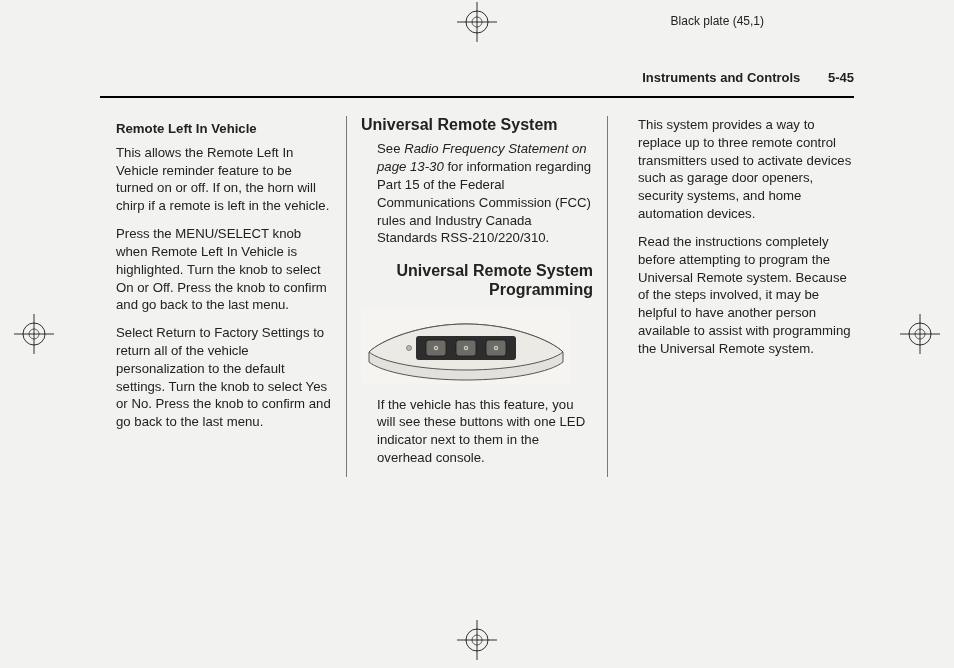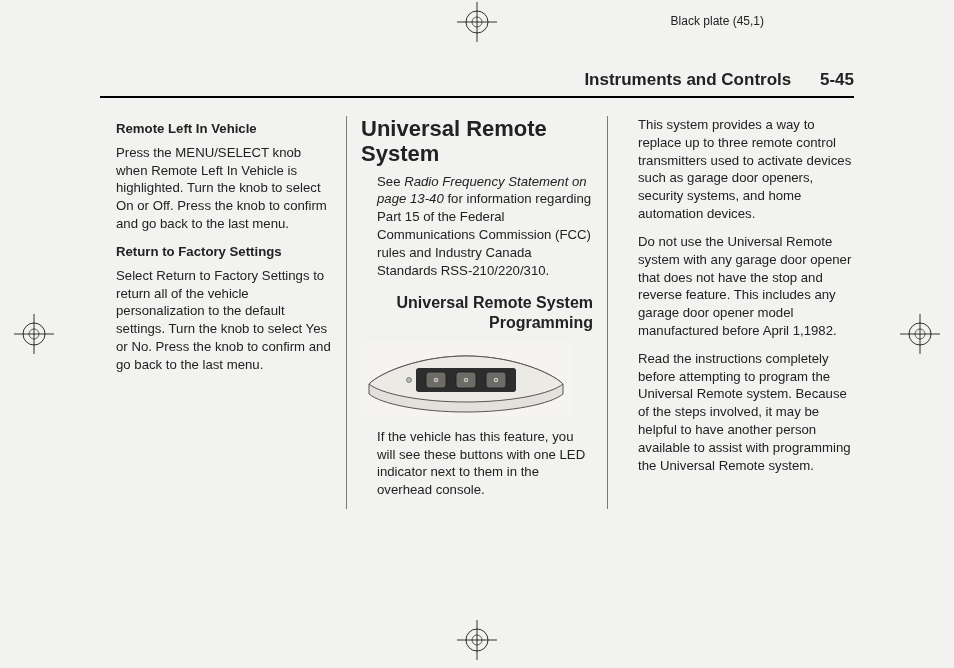--- a/index.html
+++ b/index.html
@@ -66,42 +66,42 @@
   }
   .header-line {
     border-top: 2px solid #000;
     margin-top: 26px;
   }
   .header {
     position: absolute;
     top: 0;
     right: 0;
     font-weight: bold;
-    font-size: 17px;
+    font-size: 13px;
   }
   .header .section-title { margin-right: 24px; }
   .header .page-num { }
 
   .columns {
     display: flex;
     gap: 0;
     margin-top: 18px;
   }
   .col {
     flex: 1 1 0;
     padding: 0 14px;
     font-size: 13.2px;
     line-height: 1.35;
   }
   .col.mid {
     border-left: 1px solid #7a7a78;
     border-right: 1px solid #7a7a78;
   }
   .col h1.big {
-    font-size: 22px;
+    font-size: 16px;
     font-weight: bold;
     margin: 0 0 6px 0;
     line-height: 1.15;
   }
   .col h2.sub {
     font-size: 16px;
     font-weight: bold;
     margin: 14px 0 10px 0;
     line-height: 1.2;
     text-align: right;
@@ -165,29 +165,29 @@
   <div class="header">
     <span class="section-title">Instruments and Controls</span>
     <span class="page-num">5-45</span>
   </div>
   <div class="header-line"></div>
 
   <div class="columns">
 
     <div class="col" style="padding-left:0;">
       <p class="bold-lead">Remote Left In Vehicle</p>
+      <p>This allows the Remote Left In Vehicle reminder feature to be turned on or off. If on, the horn will chirp if a remote is left in the vehicle.</p>
       <p>Press the MENU/SELECT knob when Remote Left In Vehicle is highlighted. Turn the knob to select On or Off. Press the knob to confirm and go back to the last menu.</p>
-      <p class="bold-lead">Return to Factory Settings</p>
       <p>Select Return to Factory Settings to return all of the vehicle personalization to the default settings. Turn the knob to select Yes or No. Press the knob to confirm and go back to the last menu.</p>
     </div>
 
     <div class="col mid">
       <h1 class="big">Universal Remote System</h1>
       <p>
-        <span>See </span><span class="italic">Radio Frequency Statement on page 13‑40</span><span> for information regarding Part 15 of the Federal Communications Commission (FCC) rules and Industry Canada Standards RSS-210/220/310.</span>
+        <span>See </span><span class="italic">Radio Frequency Statement on page 13‑30</span><span> for information regarding Part 15 of the Federal Communications Commission (FCC) rules and Industry Canada Standards RSS-210/220/310.</span>
       </p>
       <h2 class="sub">Universal Remote System Programming</h2>
 
       <div class="remote-illus">
         <svg viewBox="0 0 210 74">
           <path d="M8 42 C 20 30, 60 14, 105 14 C 150 14, 190 30, 202 42 L 202 52 C 190 62, 150 70, 105 70 C 60 70, 20 62, 8 52 Z" fill="#e3e1dc" stroke="#555" stroke-width="1"></path>
           <path d="M8 42 C 20 30, 60 14, 105 14 C 150 14, 190 30, 202 42 C 190 52, 150 60, 105 60 C 60 60, 20 52, 8 42 Z" fill="#eceae5" stroke="#555" stroke-width="1"></path>
           <rect x="55" y="26" width="100" height="24" rx="3" fill="#2d2d2d"></rect>
           <circle cx="48" cy="38" r="2.5" fill="#b9b9b5" stroke="#555" stroke-width="0.6"></circle>
           <g fill="#6d6b66" stroke="#1a1a1a" stroke-width="0.8">
@@ -201,18 +201,17 @@
             <circle cx="135" cy="38" r="1.6"></circle>
           </g>
         </svg>
       </div>
 
       <p>If the vehicle has this feature, you will see these buttons with one LED indicator next to them in the overhead console.</p>
     </div>
 
     <div class="col" style="padding-right:0;">
       <p>This system provides a way to replace up to three remote control transmitters used to activate devices such as garage door openers, security systems, and home automation devices.</p>
-      <p>Do not use the Universal Remote system with any garage door opener that does not have the stop and reverse feature. This includes any garage door opener model manufactured before April 1,1982.</p>
       <p>Read the instructions completely before attempting to program the Universal Remote system. Because of the steps involved, it may be helpful to have another person available to assist with programming the Universal Remote system.</p>
     </div>
 
   </div>
 </div>
 
 </body></html>

